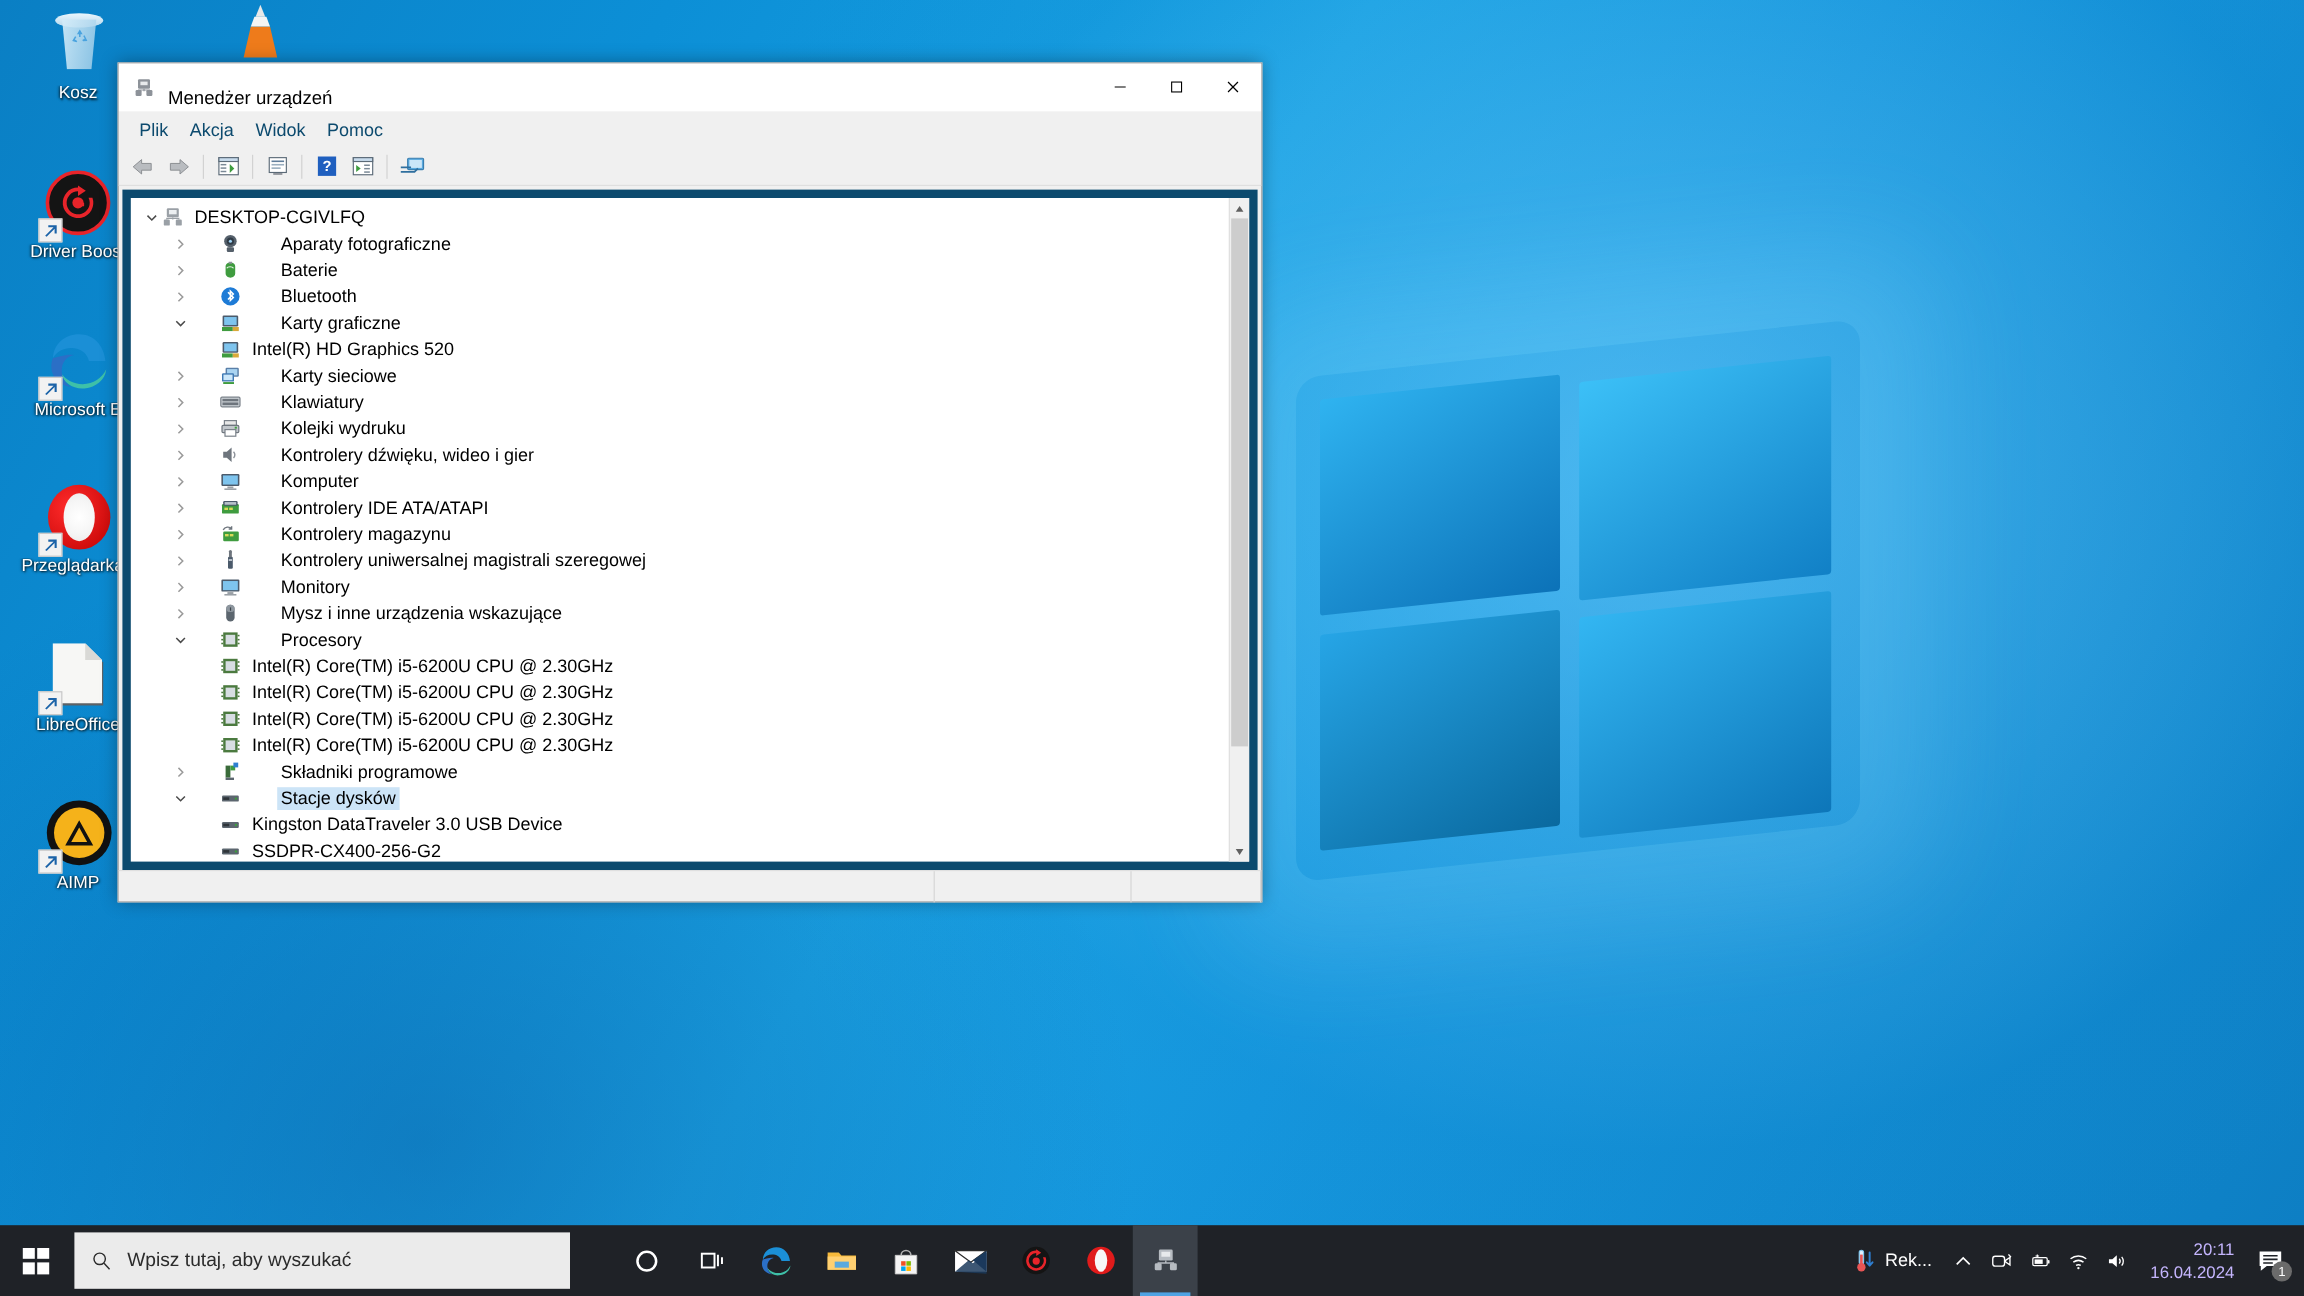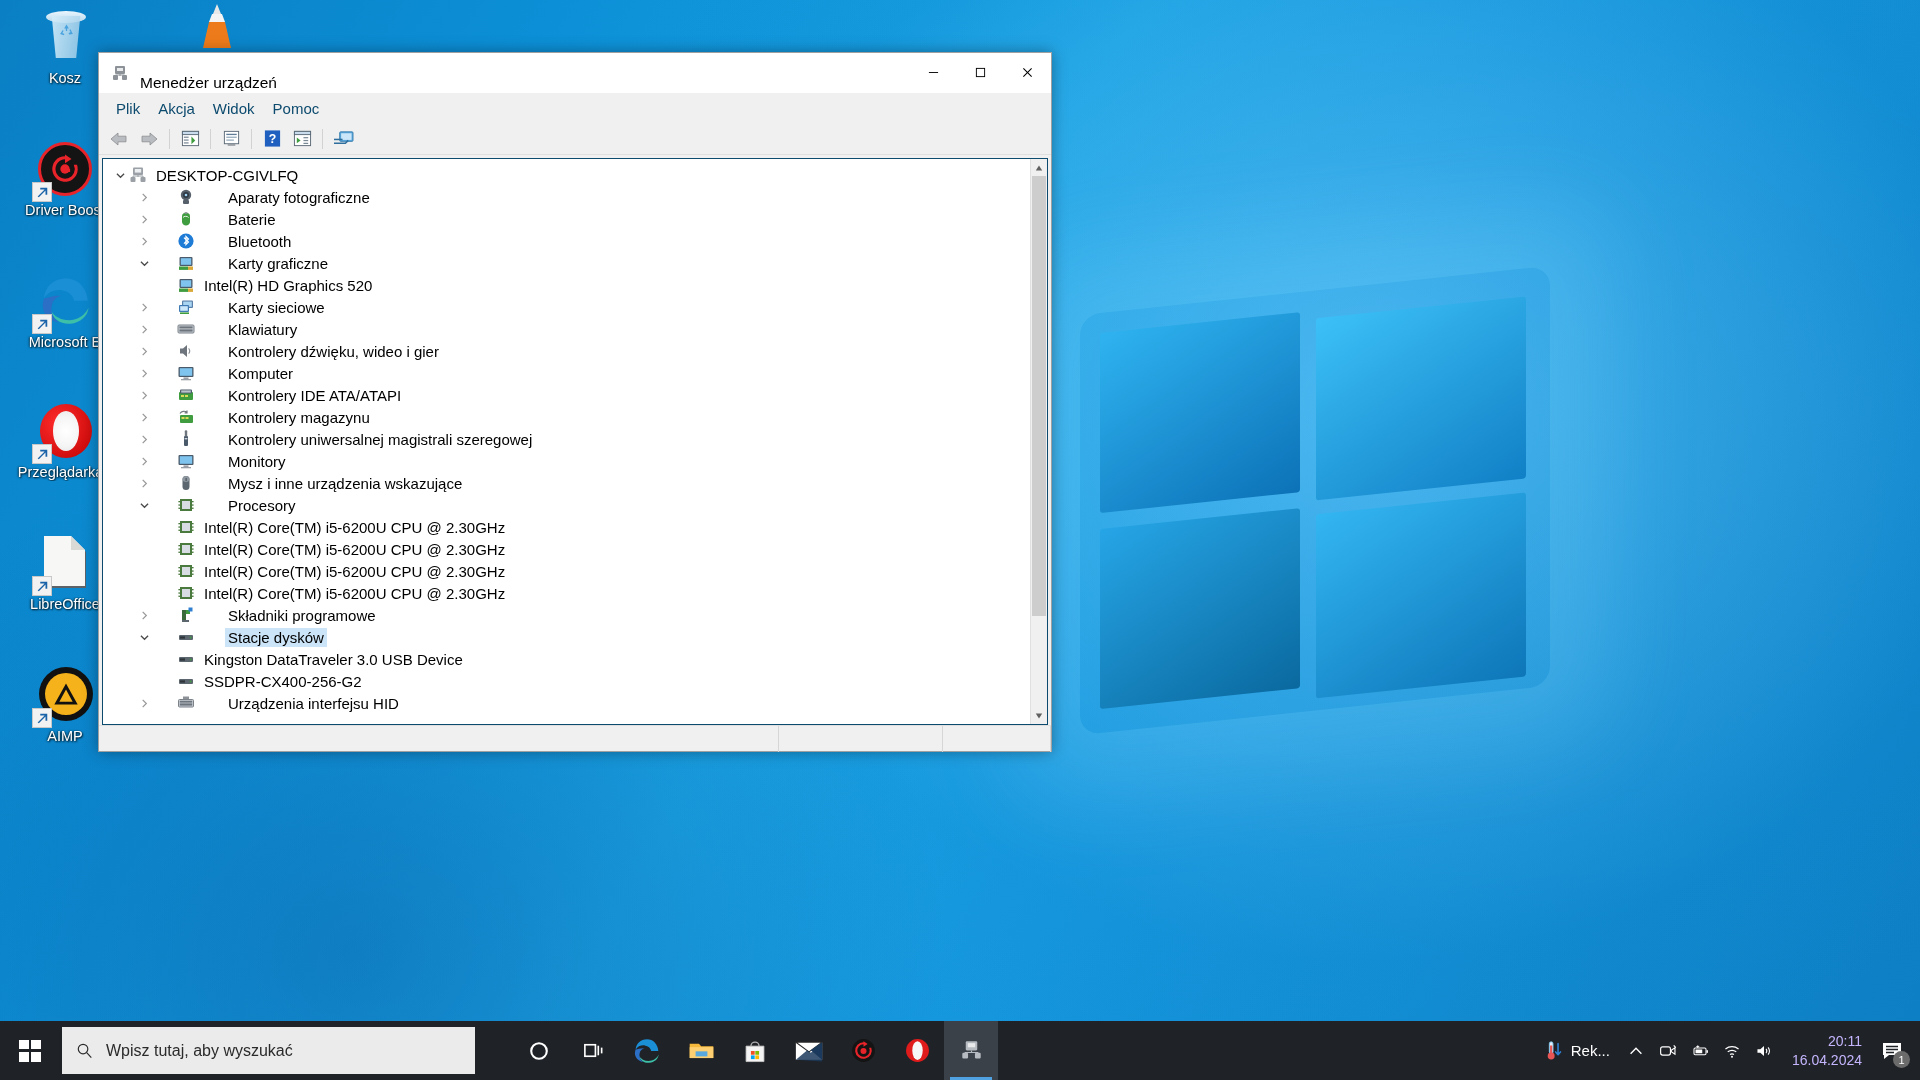--- a/index.html
+++ b/index.html
@@ -134,21 +134,21 @@
     height: 32px; background: #f0f0f0; display: flex; align-items: center;
     padding-left: 5px; border-bottom: 1px solid #dfdfdf; flex: 0 0 32px;
   }
   .tb-btn {
     width: 30px; height: 26px; display: flex; align-items: center; justify-content: center;
     cursor: default; position: relative;
   }
   .tb-sep { width: 1px; height: 20px; background: #d2d2d2; margin: 0 5px; }
 
   .content {
-    flex: 1; background: #fff; border: 1px solid #0c4a6e; margin: 3px 3px 0 3px;
+    flex: 1; background: #fff; border: 7px solid #0c4a6e; margin: 3px 3px 0 3px;
     position: relative; overflow: hidden; display: flex;
   }
   .tree {
     flex: 1; padding: 5px 0 0 8px; overflow: hidden; position: relative;
   }
   .row {
     display: flex; align-items: center; height: 22px; font-size: 15px; color: #000;
     white-space: nowrap; cursor: default;
   }
   .row .chev {
@@ -545,20 +545,34 @@
             <svg viewBox="0 0 10 10">
               <path d="M3 1l4 4-4 4" fill="none" stroke="#9a9a9a" stroke-width="1.4"></path>
             </svg>
           </span>
           <span class="ico"><svg viewBox="0 0 18 18" width="18" height="18">
               <rect x="1" y="5" width="16" height="8" rx="1" fill="#c9ced3" stroke="#7b828a"></rect>
               <rect x="2.4" y="6.4" width="13.2" height="2" fill="#6e757d"></rect>
               <rect x="2.4" y="9.4" width="13.2" height="2.2" fill="#6e757d"></rect>
             </svg></span>
           <span class="txt">Klawiatury</span>
+        </div>
+        <div class="row indent1">
+          <span class="chev">
+            <svg viewBox="0 0 10 10">
+              <path d="M3 1l4 4-4 4" fill="none" stroke="#9a9a9a" stroke-width="1.4"></path>
+            </svg>
+          </span>
+          <span class="ico"><svg viewBox="0 0 18 18" width="18" height="18">
+              <rect x="4" y="2.5" width="10" height="4" fill="#e8e8e8" stroke="#7b828a"></rect>
+              <rect x="2" y="6.5" width="14" height="6" rx="1" fill="#c2c7cc" stroke="#6e757d"></rect>
+              <rect x="4.5" y="10" width="9" height="5.5" fill="#fff" stroke="#7b828a"></rect>
+              <rect x="12.6" y="7.6" width="1.8" height="1.6" fill="#3f9c3f"></rect>
+            </svg></span>
+          <span class="txt">Kolejki wydruku</span>
         </div>
         <div class="row indent1">
           <span class="chev">
             <svg viewBox="0 0 10 10">
               <path d="M3 1l4 4-4 4" fill="none" stroke="#9a9a9a" stroke-width="1.4"></path>
             </svg>
           </span>
           <span class="ico"><svg viewBox="0 0 18 18" width="18" height="18">
               <path d="M3 6.5h3L10 3v12L6 11.5H3z" fill="#6e757d"></path>
               <path d="M11.6 6.4a3.6 3.6 0 0 1 0 5.2" fill="none" stroke="#8d9299" stroke-width="1.2"></path>

